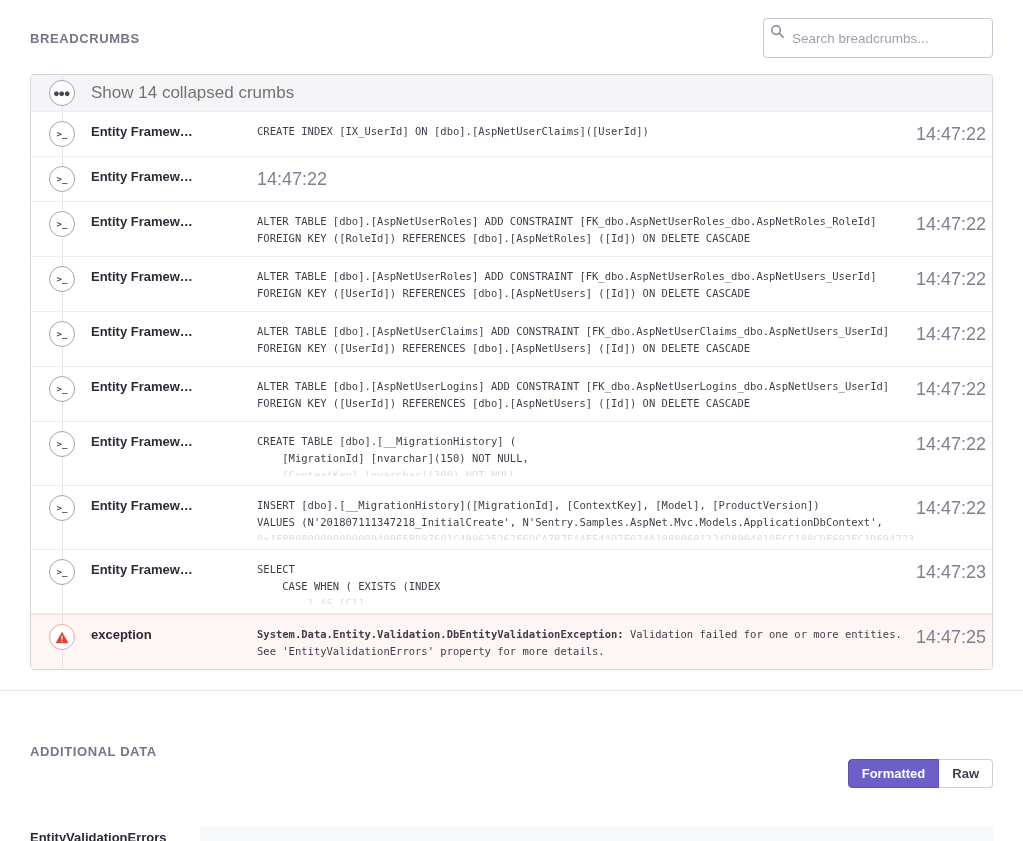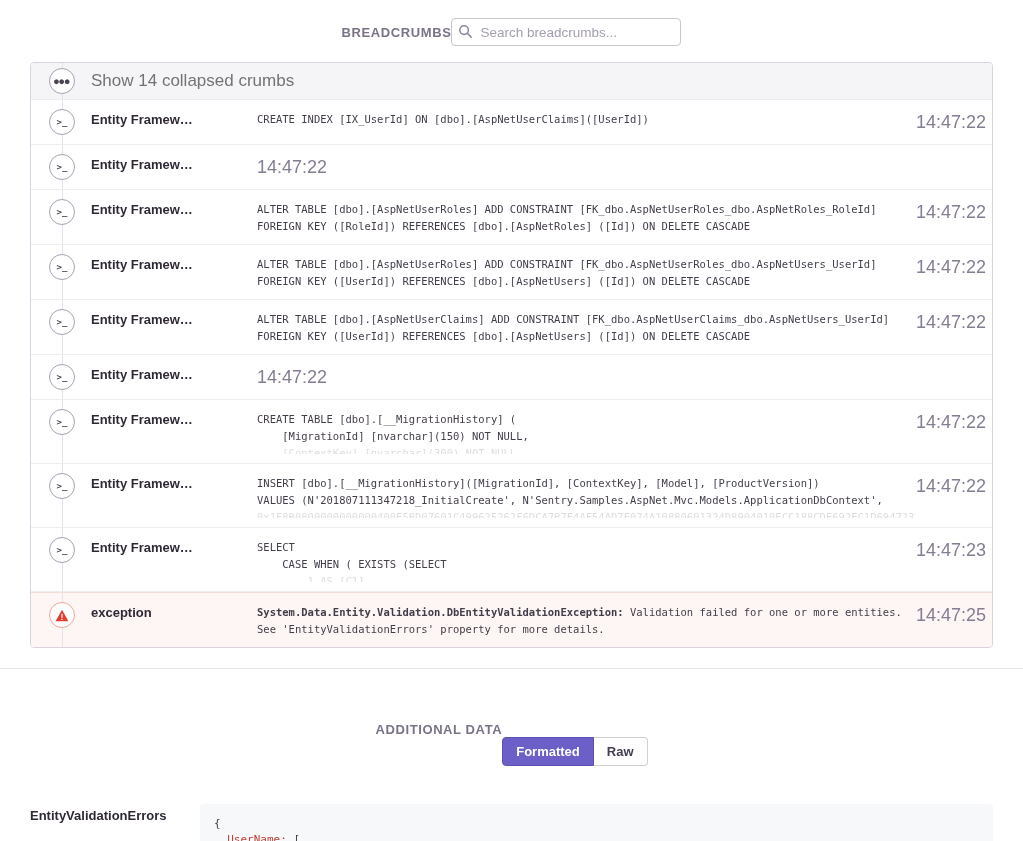--- a/index.html
+++ b/index.html
@@ -6,31 +6,31 @@
   html, body { background: #ffffff; }
   body {
     font-family: "Liberation Sans", sans-serif;
     color: #3e3446;
     width: 1023px;
   }
   .page { padding: 18px 30px 0 30px; }
 
   
   .section-head {
-    display: flex; align-items: center; justify-content: center;
+    display: flex; align-items: center; justify-content: space-between;
   }
   .section-title {
     font-size: 13px; font-weight: bold; letter-spacing: .6px;
     color: #7a7287; text-transform: uppercase;
   }
 
   
   .search-wrap { position: relative; width: 230px; }
   .search-wrap input {
-    width: 100%; height: 28px; border: 1px solid #c9c4d2; border-radius: 4px;
+    width: 100%; height: 40px; border: 1px solid #c9c4d2; border-radius: 4px;
     padding: 0 8px 0 28px; font-size: 13.5px; color: #494352; outline: none;
     font-family: "Liberation Sans", sans-serif;
   }
   .search-wrap input::placeholder { color: #a49dae; }
   .search-icon { position: absolute; left: 7px; top: 6px; }
 
   
   .crumbs-panel {
     margin-top: 16px; border: 1px solid #d9d3e0; border-radius: 4px;
     overflow: hidden; background: #fff;
@@ -169,20 +169,21 @@
           </div>
           <div class="crumb-cat">Entity Framew…</div>
           <div class="crumb-content"><div>ALTER TABLE [dbo].[AspNetUserClaims] ADD CONSTRAINT [FK_dbo.AspNetUserClaims_dbo.AspNetUsers_UserId] FOREIGN KEY ([UserId]) REFERENCES [dbo].[AspNetUsers] ([Id]) ON DELETE CASCADE</div></div>
           <div class="crumb-time">14:47:22</div>
         </div>
         <div class="crumb-row">
           <div class="icon-col">
             <div class="crumb-icon">&gt;_</div>
           </div>
           <div class="crumb-cat">Entity Framew…</div>
+          <div class="crumb-content"><div>ALTER TABLE [dbo].[AspNetUserLogins] ADD CONSTRAINT [FK_dbo.AspNetUserLogins_dbo.AspNetUsers_UserId] FOREIGN KEY ([UserId]) REFERENCES [dbo].[AspNetUsers] ([Id]) ON DELETE CASCADE</div></div>
           <div class="crumb-time">14:47:22</div>
         </div>
         <div class="crumb-row">
           <div class="icon-col">
             <div class="crumb-icon">&gt;_</div>
           </div>
           <div class="crumb-cat">Entity Framew…</div>
           <div class="crumb-content"><div>CREATE TABLE [dbo].[__MigrationHistory] (</div><div>    [MigrationId] [nvarchar](150) NOT NULL,</div><div class="faded">    [ContextKey] [nvarchar](300) NOT NULL,</div></div>
           <div class="crumb-time">14:47:22</div>
         </div>
@@ -192,21 +193,21 @@
           </div>
           <div class="crumb-cat">Entity Framew…</div>
           <div class="crumb-content"><div>INSERT [dbo].[__MigrationHistory]([MigrationId], [ContextKey], [Model], [ProductVersion])</div><div>VALUES (N'201807111347218_InitialCreate', N'Sentry.Samples.AspNet.Mvc.Models.ApplicationDbContext',</div><div class="faded">0x1F8B0800000000000400E5BD07601C499625262F6DCA7B7F4AF54AD7E074A10880601324D8904010ECC188CDE692EC1D69472329AB2A81CA6556655D661640CCED9DBCF7DE7B</div></div>
           <div class="crumb-time">14:47:22</div>
         </div>
         <div class="crumb-row">
           <div class="icon-col">
             <div class="crumb-icon">&gt;_</div>
           </div>
           <div class="crumb-cat">Entity Framew…</div>
-          <div class="crumb-content"><div>SELECT</div><div>    CASE WHEN ( EXISTS (SELECT</div><div class="faded">        1 AS [C1]</div></div>
+          <div class="crumb-content"><div>SELECT</div><div>    CASE WHEN ( EXISTS (INDEX</div><div class="faded">        1 AS [C1]</div></div>
           <div class="crumb-time">14:47:23</div>
         </div>
         <div class="crumb-row exception-row">
           <div class="icon-col">
             <div class="crumb-icon warn">
               <svg width="14" height="13" viewBox="0 0 24 22">
                 <path d="M12 1 L23 21 L1 21 Z" fill="#E03E2F"></path>
                 <rect x="11" y="8" width="2" height="7" fill="#fff"></rect>
                 <rect x="11" y="16.6" width="2" height="2.2" fill="#fff"></rect>
               </svg>

